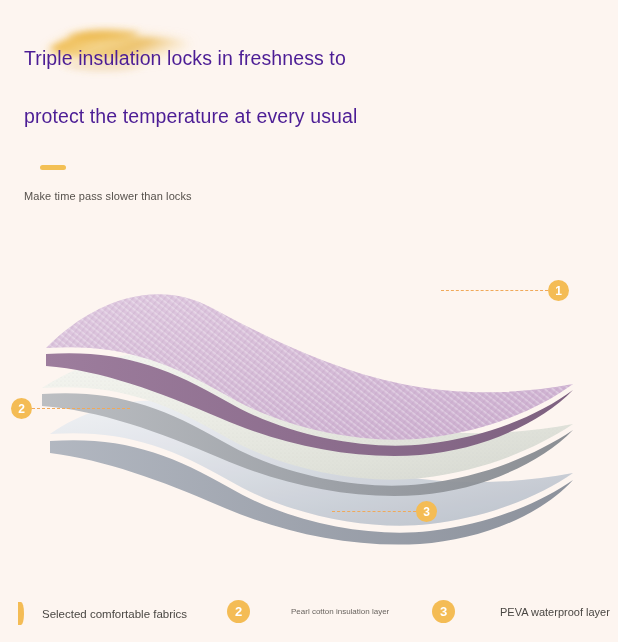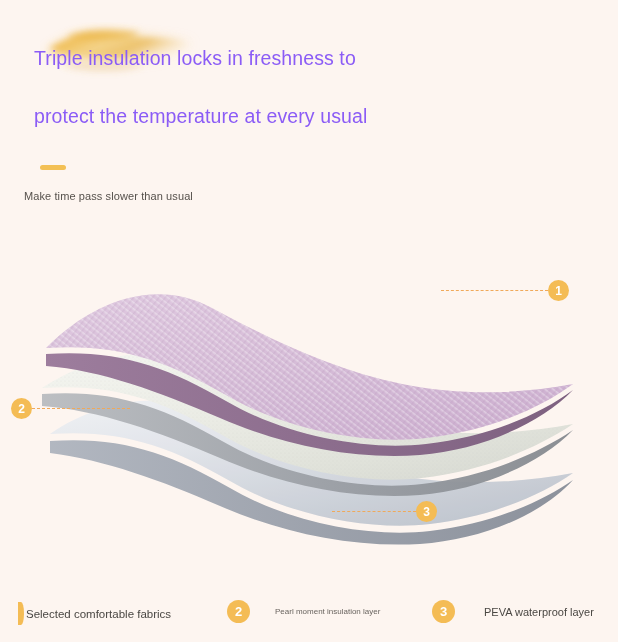--- a/index.html
+++ b/index.html
@@ -25,22 +25,22 @@
   .brush {
     position: absolute;
     left: 40px;
     top: 22px;
     width: 160px;
     height: 62px;
     pointer-events: none;
   }
   .headline {
     position: absolute;
-    left: 34px;
-    color: #8b5cf6;
+    left: 24px;
+    color: #4c1d95;
     font-size: 19.5px;
     font-weight: 400;
     letter-spacing: 0.1px;
     white-space: nowrap;
   }
   .headline-1 { top: 47px; }
   .headline-2 { top: 105px; }
 
   .accent-bar {
     position: absolute;
@@ -97,20 +97,21 @@
     position: absolute;
     left: 0;
     top: 585px;
     width: 618px;
     height: 57px;
   }
   .legend-item {
     position: absolute;
     display: flex;
     align-items: center;
+    gap: 16px;
   }
   .legend-badge {
     width: 23px;
     height: 23px;
     border-radius: 50%;
     background: #f4bc55;
     color: #ffffff;
     font-size: 13px;
     font-weight: 700;
     display: flex;
@@ -180,21 +181,21 @@
         <path d="M26,14 C46,6 74,6 100,10 C88,18 56,20 26,14 Z" fill="#e9ae33" opacity="0.55"></path>
         <path d="M22,44 C48,38 78,40 104,44 C84,52 46,52 22,44 Z" fill="#d9a94e" opacity="0.22"></path>
       </g>
     </svg>
   </div>
 
   <div class="headline headline-1">Triple insulation locks in freshness to</div>
   <div class="headline headline-2">protect the temperature at every usual</div>
 
   <div class="accent-bar"></div>
-  <div class="subtitle">Make time pass slower than usual</div>
+  <div class="subtitle">Make time pass slower than locks</div>
 
   <div class="illustration">
     <svg width="618" height="300" viewBox="0 0 618 300">
       <defs>
 
         <linearGradient id="purpleTop" x1="0.15" y1="0" x2="0.9" y2="1">
           <stop offset="0%" stop-color="#dcc4dd"></stop>
           <stop offset="35%" stop-color="#d6bbd7"></stop>
           <stop offset="70%" stop-color="#cfb2d2"></stop>
           <stop offset="100%" stop-color="#c9a9cc"></stop>
@@ -305,21 +306,21 @@
 
   <div class="legend">
 
     <div class="legend-item legend-item-1">
       <div class="legend-badge">1</div>
       <div class="legend-label">Selected comfortable fabrics</div>
     </div>
 
     <div class="legend-item legend-item-2">
       <div class="legend-badge">2</div>
-      <div class="legend-label">Pearl moment insulation layer</div>
+      <div class="legend-label">Pearl cotton insulation layer</div>
     </div>
 
     <div class="legend-item legend-item-3">
       <div class="legend-badge">3</div>
       <div class="legend-label">PEVA waterproof layer</div>
     </div>
 
   </div>
 
 </div>

